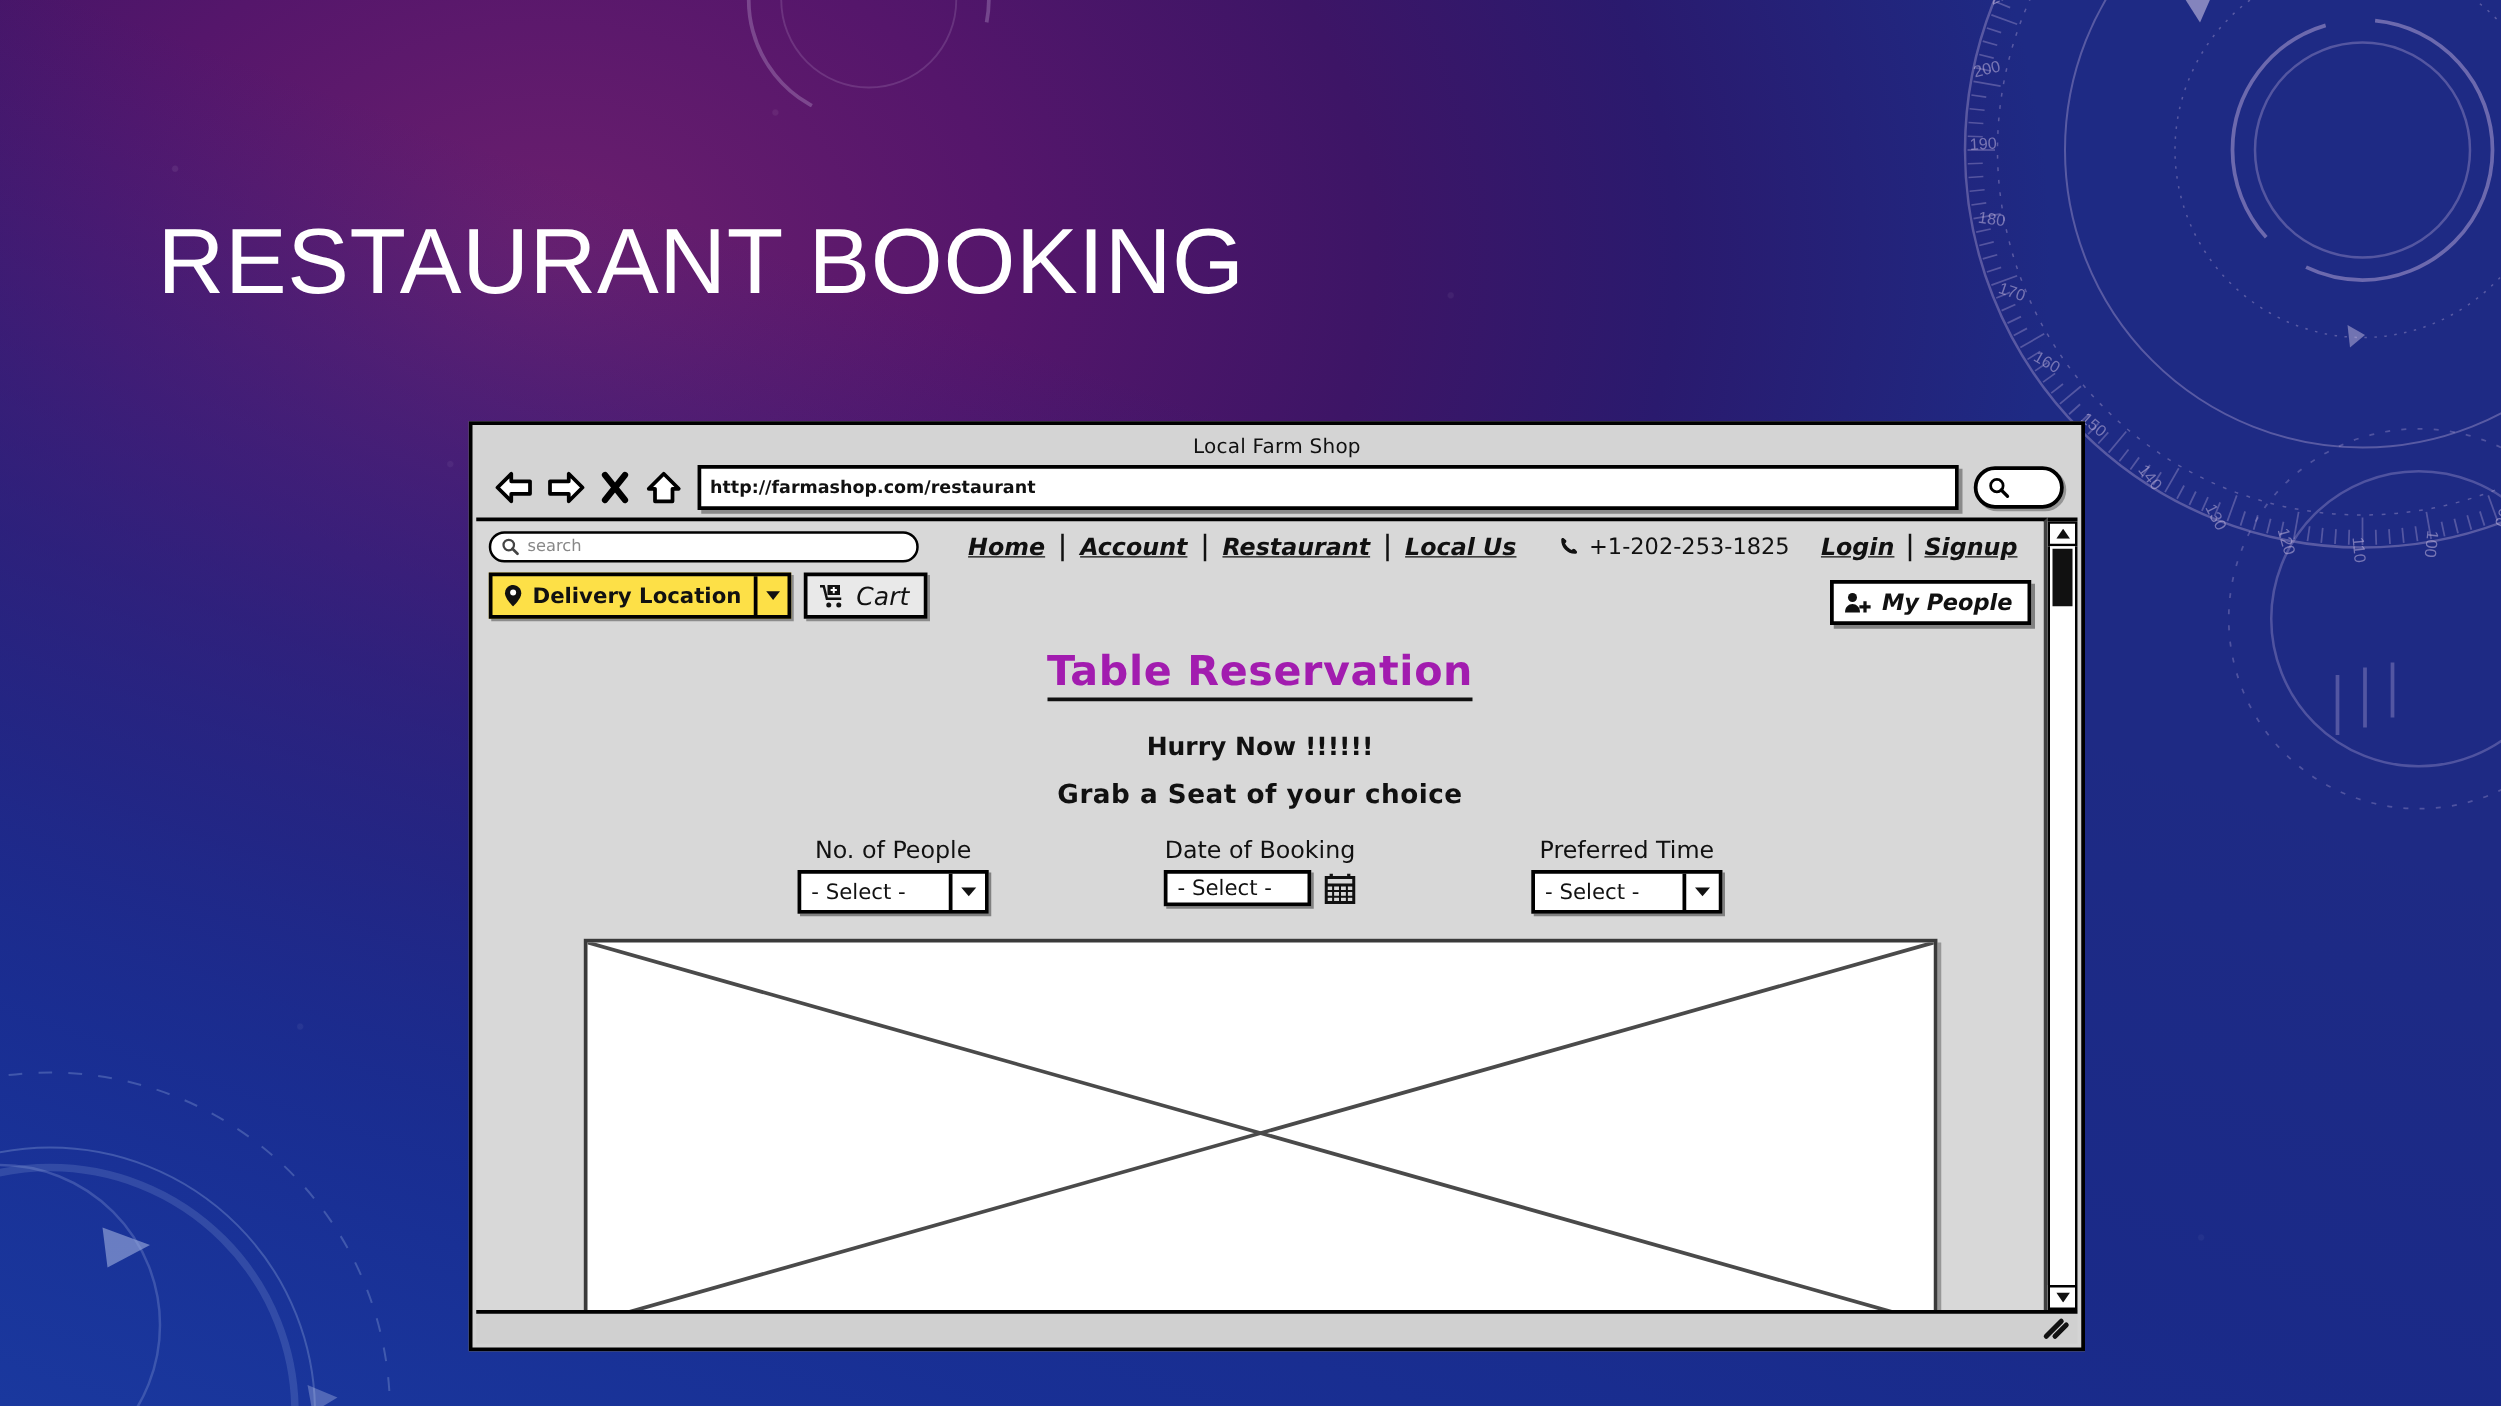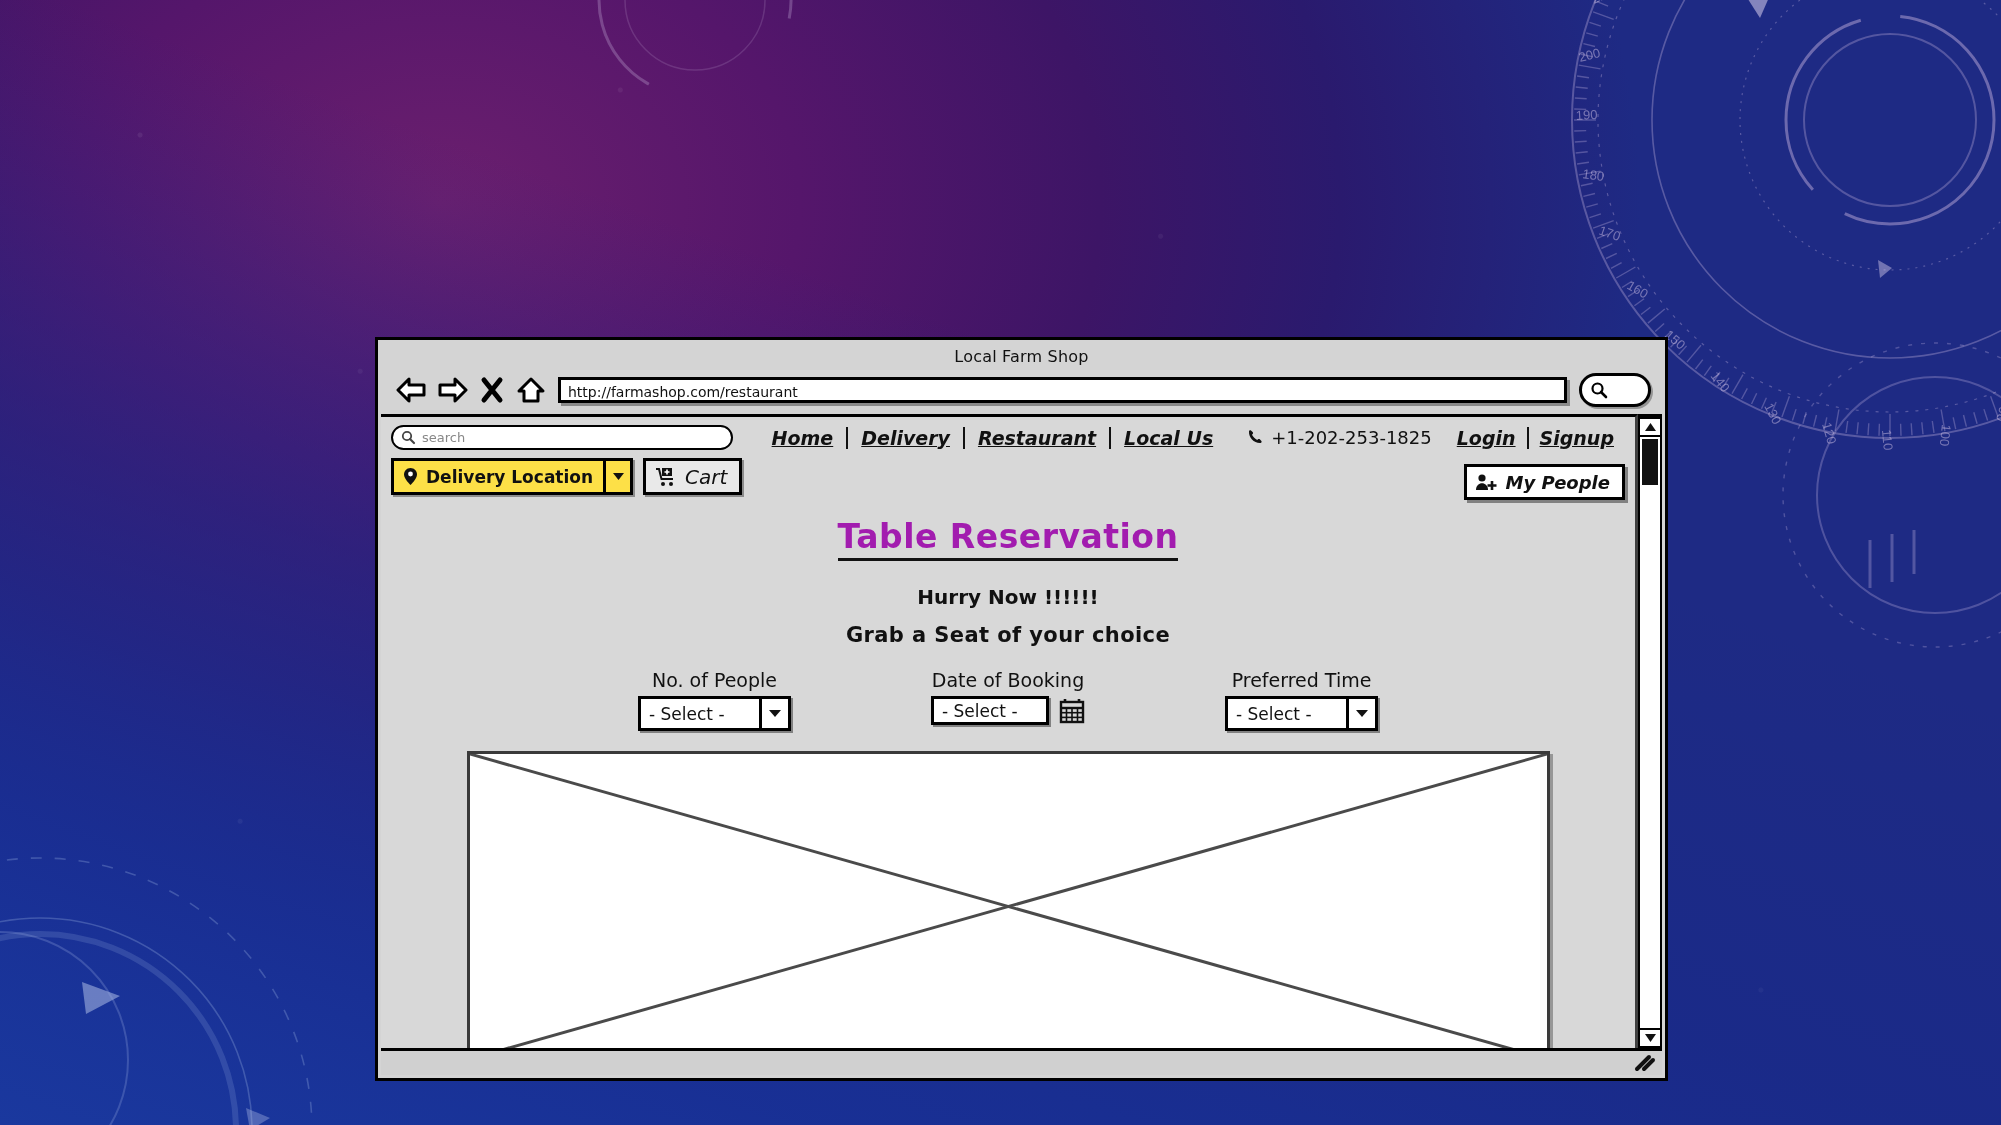--- a/index.html
+++ b/index.html
@@ -82,30 +82,31 @@
     display: flex;
     align-items: center;
     padding: 0 14px 6px 18px;
     gap: 12px;
     height: 42px;
     box-sizing: border-box;
   }
   .nav-ico { display:block; }
   .url-bar {
     flex: 1;
-    height: 26px;
+    height: 36px;
     background: #fff;
     border: 3px solid #000;
     box-shadow: 3px 3px 0 rgba(0,0,0,.35);
     display: flex;
-    align-items: flex-end;
+    align-items: center;
     padding-left: 7px;
     font-size: 14px;
     color: #111;
     box-sizing: border-box;
+    font-weight: bold;
   }
   .url-search-btn {
     width: 72px; height: 34px;
     border: 3px solid #000;
     border-radius: 22px;
     background: #fff;
     display: flex; align-items: center;
     padding-left: 8px;
     box-sizing: border-box;
     box-shadow: 2px 2px 0 rgba(0,0,0,.3);
@@ -587,20 +588,21 @@
   <div class="deco" style="left:1850px; top:530px; width:160px; height:200px;">
     <svg viewBox="0 0 160 200" width="160" height="200">
       <g stroke="#c4b4e2" stroke-opacity="0.32" stroke-width="3">
         <line x1="20" y1="10" x2="20" y2="58"></line>
         <line x1="42" y1="4" x2="42" y2="52"></line>
         <line x1="64" y1="0" x2="64" y2="44"></line>
       </g>
     </svg>
   </div>
 
+  <div id="slide-title">RESTAURANT BOOKING</div>
 
   <div id="browser">
 
     <div class="wf-title">
       <span>Local Farm Shop</span>
     </div>
 
     <div class="wf-toolbar">
       <svg class="nav-ico" width="30" height="28" viewBox="0 0 30 28">
         <path d="M13 3 L13 9 L28 9 L28 19 L13 19 L13 25 L2 14 Z" fill="#fff" stroke="#000" stroke-width="3" stroke-linejoin="round"></path>
@@ -633,21 +635,21 @@
             <svg width="15" height="15" viewBox="0 0 15 15">
               <circle cx="6" cy="6" r="4.2" fill="none" stroke="#444" stroke-width="1.8"></circle>
               <line x1="9" y1="9" x2="13" y2="13" stroke="#444" stroke-width="2.2" stroke-linecap="round"></line>
             </svg>
             <span>search</span>
           </div>
 
           <div class="nav-links">
             <a href="#">Home</a>
             <div class="nav-sep"></div>
-            <a href="#">Delivery</a>
+            <a href="#">Account</a>
             <div class="nav-sep"></div>
             <a href="#">Restaurant</a>
             <div class="nav-sep"></div>
             <a href="#">Local Us</a>
           </div>
 
           <div class="phone-wrap">
             <svg width="18" height="18" viewBox="0 0 18 18">
               <path d="M3 2.5 C3 1.6 4.2 1 5 1.6 L6.6 3 C7.3 3.6 7.2 4.4 6.7 5 L6 5.8 C6.9 7.7 9.3 10.1 11.2 11 L12 10.3 C12.6 9.8 13.4 9.7 14 10.4 L15.4 12 C16 12.8 15.4 14 14.5 14 C8.2 14.4 2.6 8.8 3 2.5 Z" fill="#111"></path>
             </svg>

